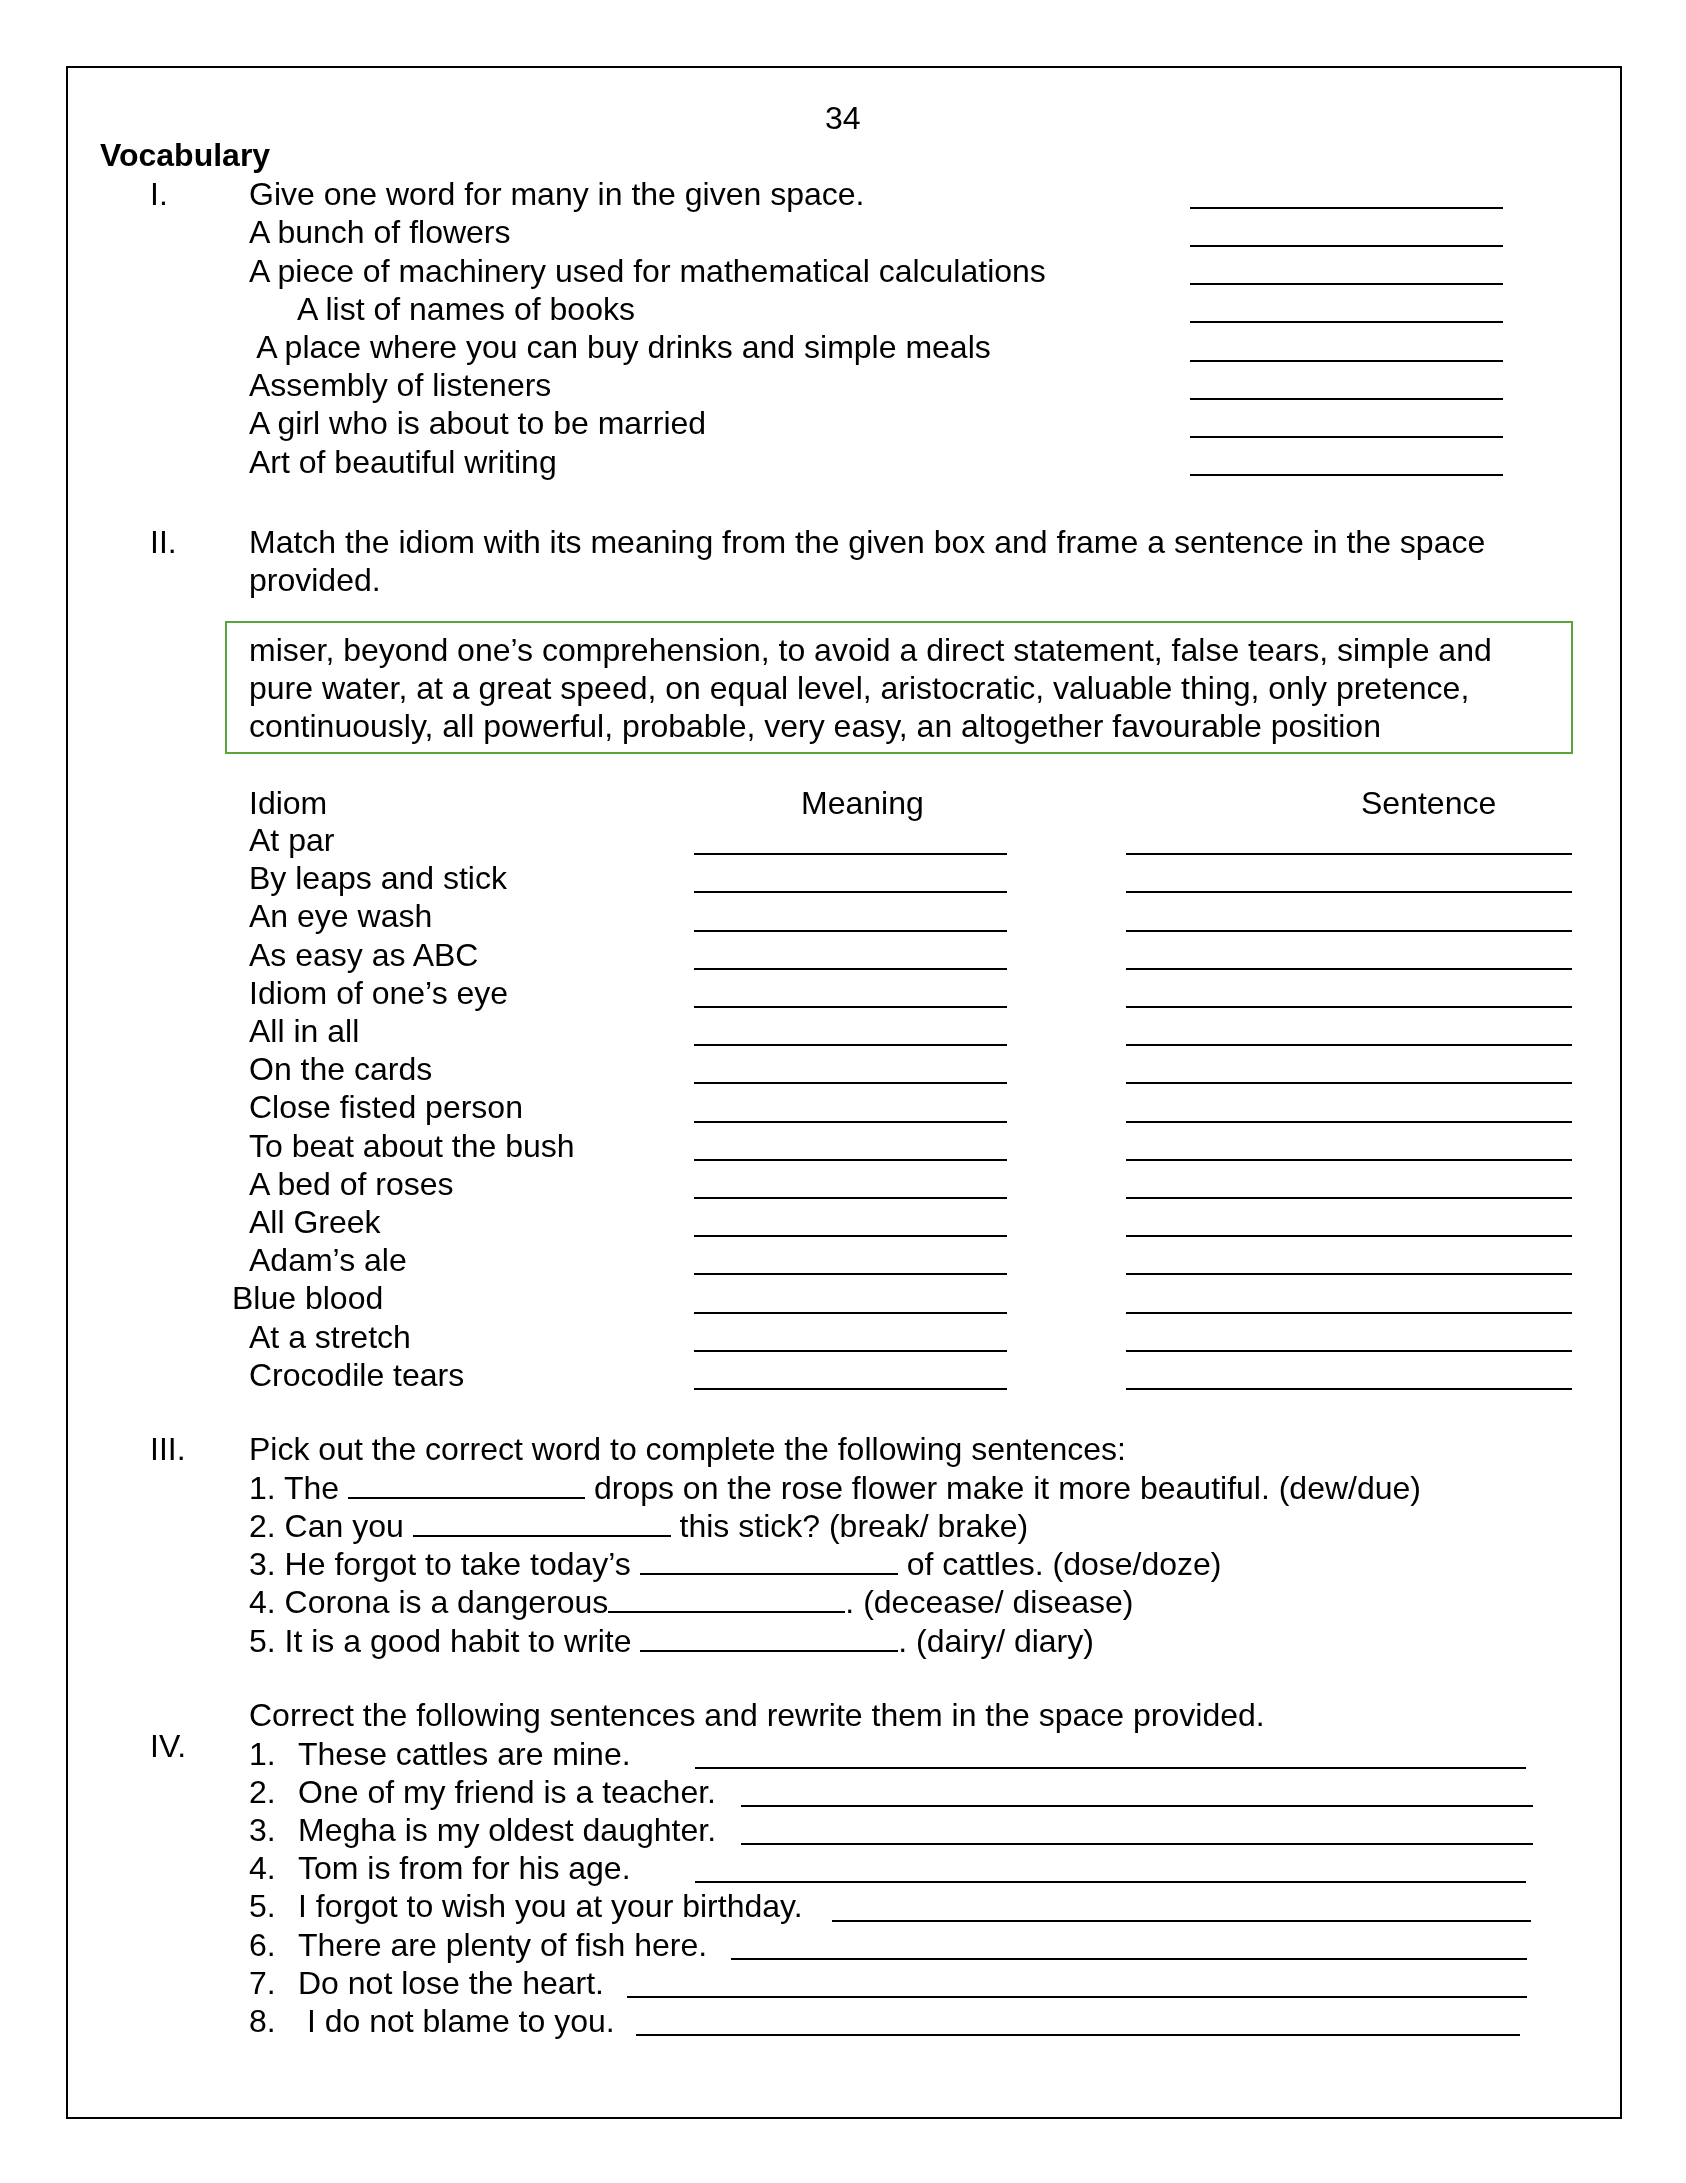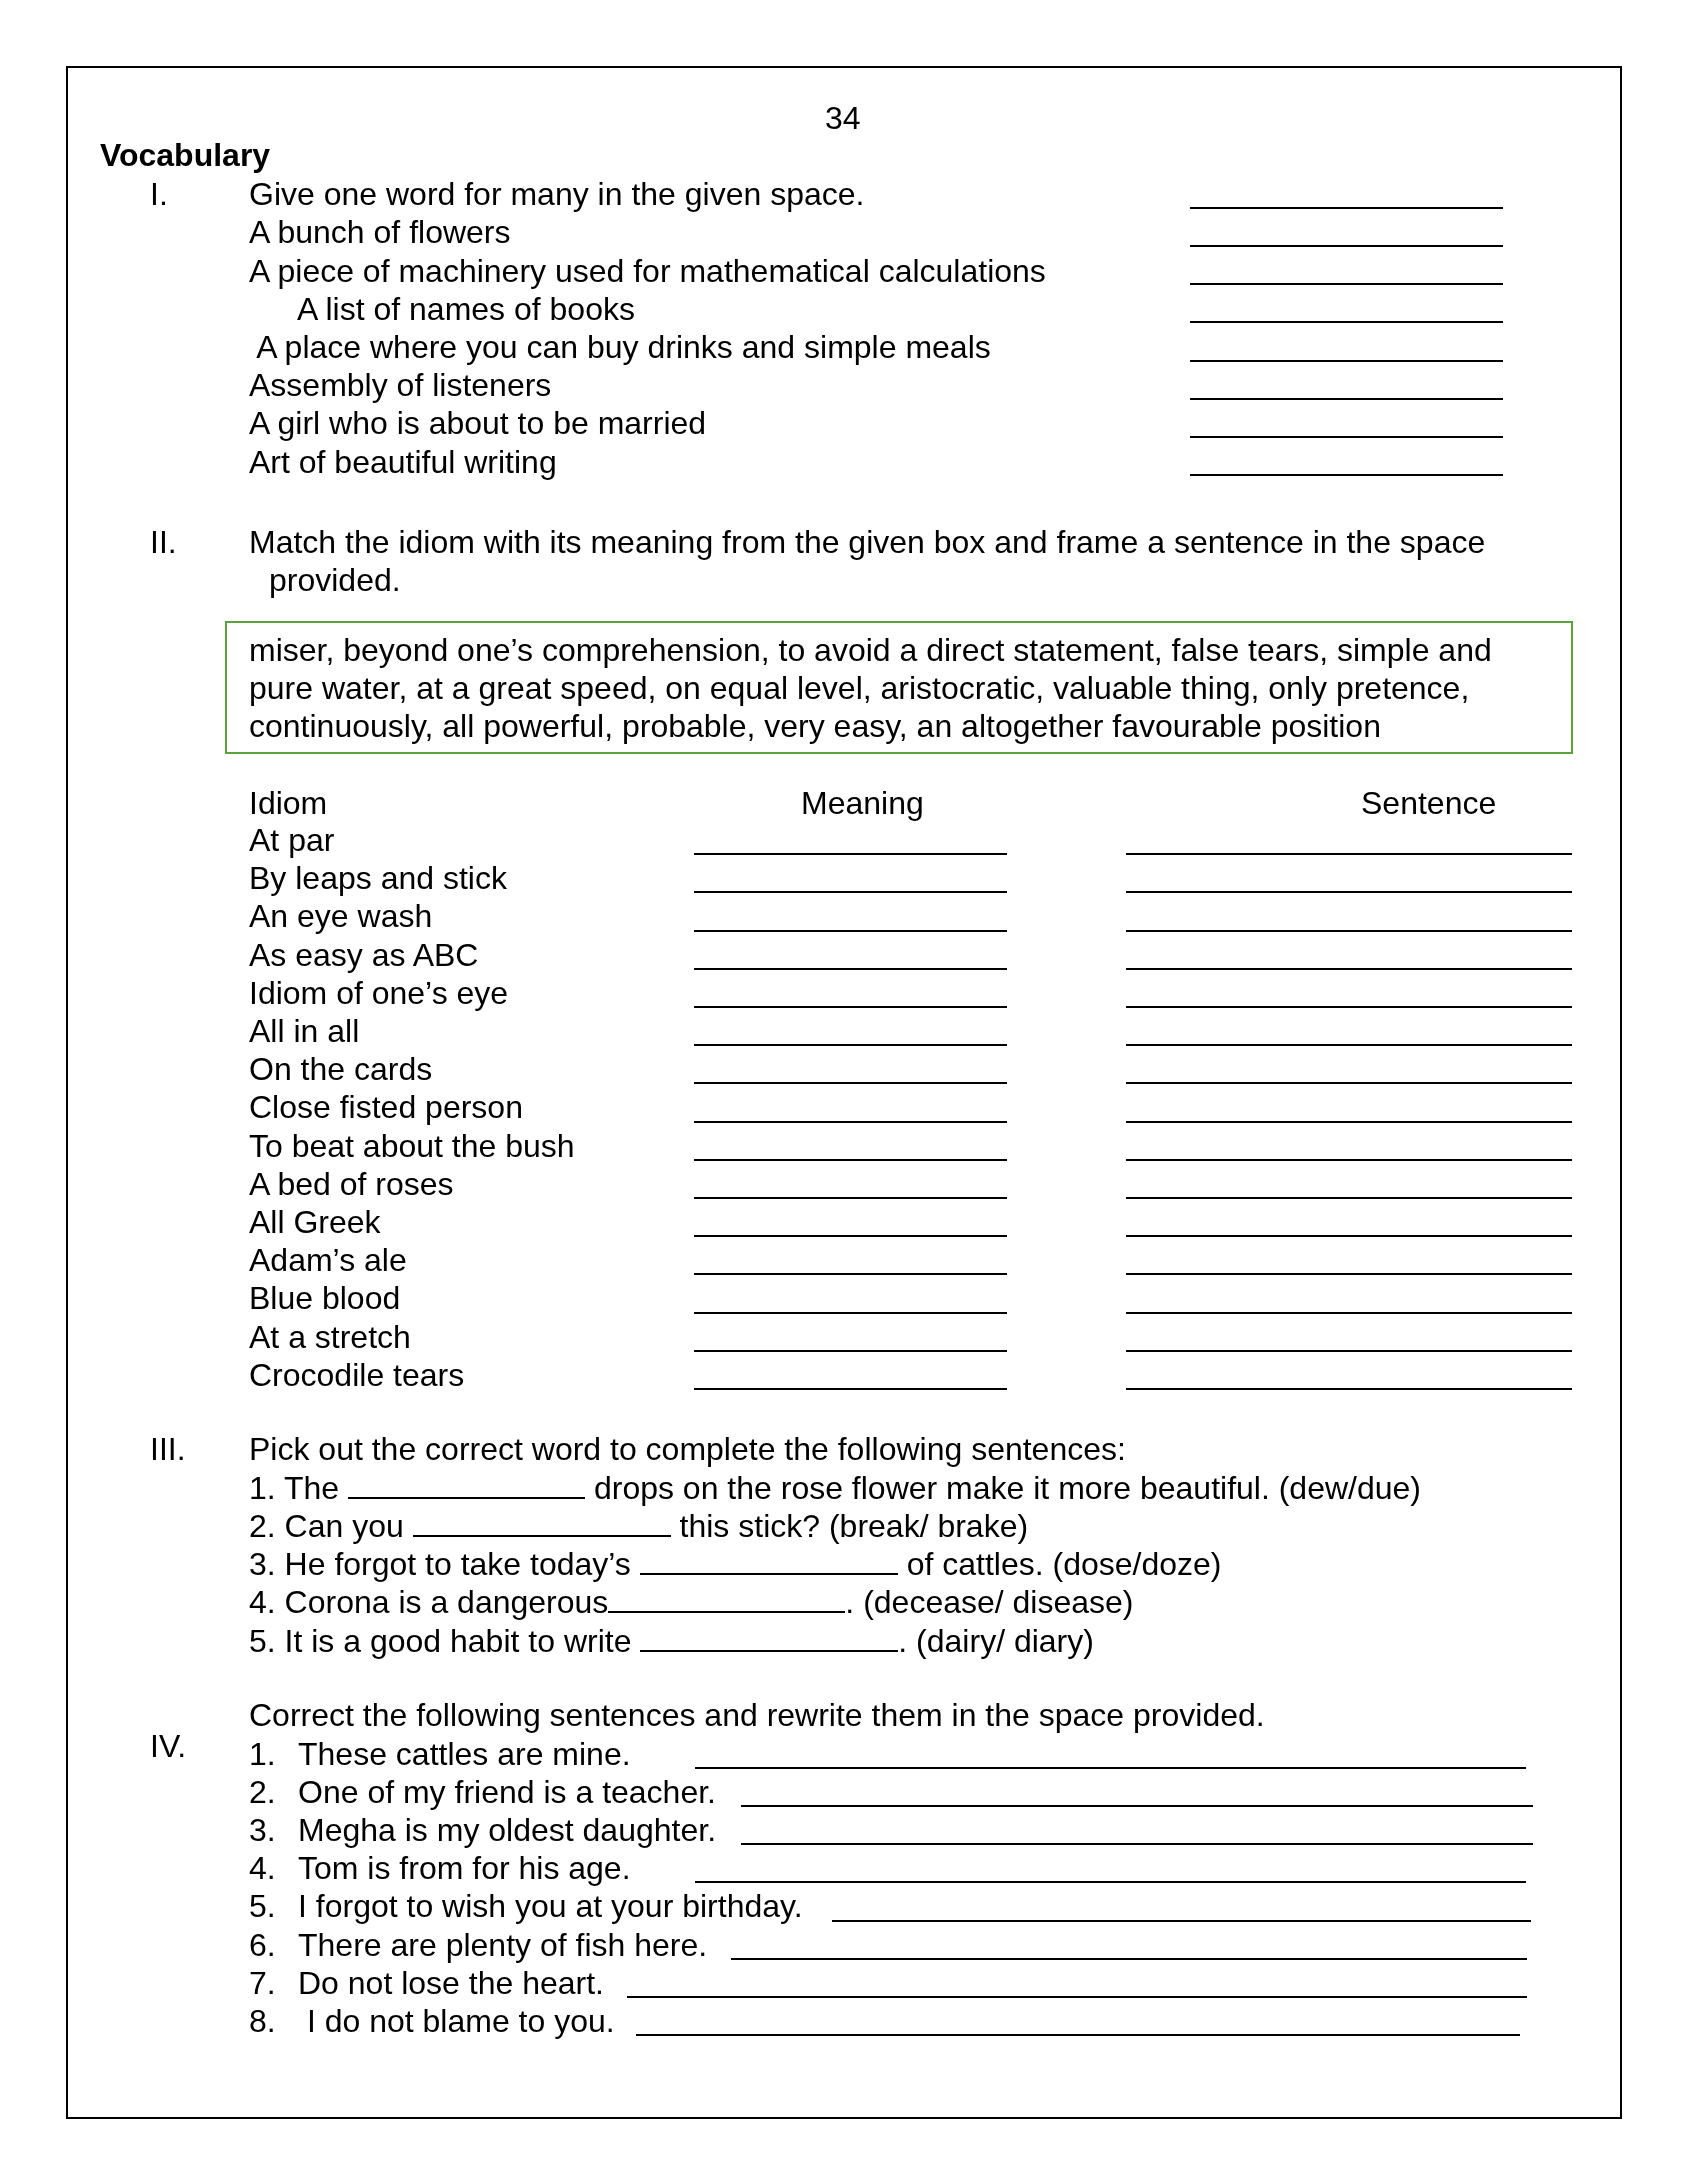--- a/index.html
+++ b/index.html
@@ -39,21 +39,21 @@
   <div class="rule" style="left:1190px; top:398px; width:313px;"></div>
   <div class="t" style="left:249px; top:404px;">A girl who is about to be married</div>
   <div class="rule" style="left:1190px; top:436px; width:313px;"></div>
   <div class="t" style="left:249px; top:443px;">Art of beautiful writing</div>
   <div class="rule" style="left:1190px; top:474px; width:313px;"></div>
 </div>
 
 <div>
   <div class="t" style="left:150px; top:523px;">II.</div>
   <div class="t" style="left:249px; top:523px;">Match the idiom with its meaning from the given box and frame a sentence in the space</div>
-  <div class="t" style="left:249px; top:561px;margin-left:20px;">provided.</div>
+  <div class="t" style="left:249px; top:561px;">provided.</div>
 
   <div class="word-box"></div>
   <div class="t" style="left:249px; top:631px;">miser, beyond one’s comprehension, to avoid a direct statement, false tears, simple and</div>
   <div class="t" style="left:249px; top:669px;">pure water, at a great speed, on equal level, aristocratic, valuable thing, only pretence,</div>
   <div class="t" style="left:249px; top:707px;">continuously, all powerful, probable, very easy, an altogether favourable position</div>
 
   <div class="t" style="left:249px; top:784px;">Idiom</div>
   <div class="t" style="left:801px; top:784px;">Meaning</div>
   <div class="t" style="left:1361px; top:784px;">Sentence</div>
 
@@ -112,21 +112,21 @@
         <div class="t" style="left:249px; top:1203px;">All Greek</div>
         <div class="rule" style="left:694px; top:1235px; width:313px;"></div>
         <div class="rule" style="left:1126px; top:1235px; width:446px;"></div>
       </div>
       <div>
         <div class="t" style="left:249px; top:1241px;">Adam’s ale</div>
         <div class="rule" style="left:694px; top:1273px; width:313px;"></div>
         <div class="rule" style="left:1126px; top:1273px; width:446px;"></div>
       </div>
       <div>
-        <div class="t" style="left:249px; top:1279px;">Blue blood</div>
+        <div class="t" style="left:232px; top:1279px;">Blue blood</div>
         <div class="rule" style="left:694px; top:1312px; width:313px;"></div>
         <div class="rule" style="left:1126px; top:1312px; width:446px;"></div>
       </div>
       <div>
         <div class="t" style="left:249px; top:1318px;">At a stretch</div>
         <div class="rule" style="left:694px; top:1350px; width:313px;"></div>
         <div class="rule" style="left:1126px; top:1350px; width:446px;"></div>
       </div>
       <div>
         <div class="t" style="left:249px; top:1356px;">Crocodile tears</div>

